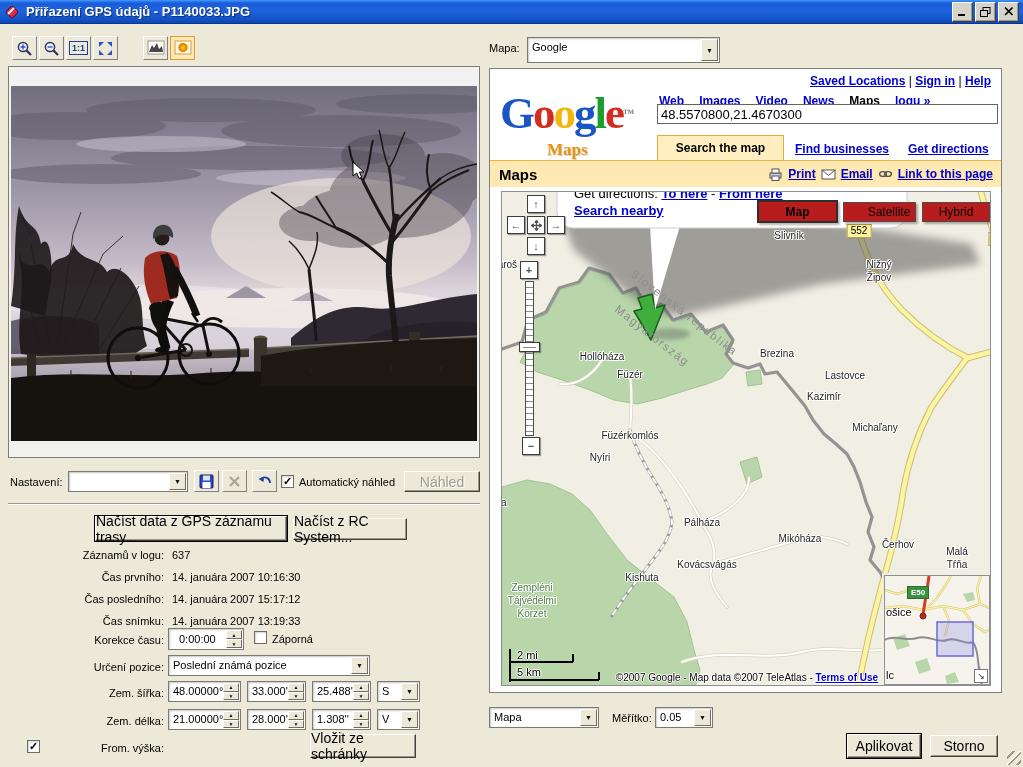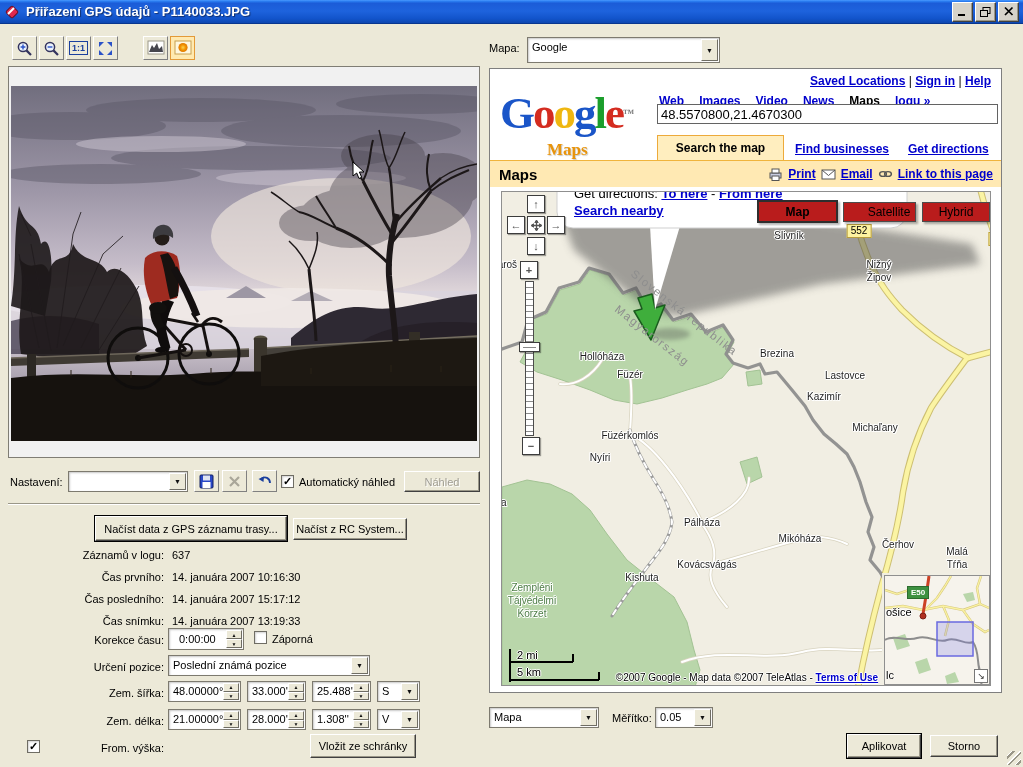--- a/index.html
+++ b/index.html
@@ -11,21 +11,21 @@
   .titlebar{position:absolute;left:0;top:0;right:0;height:24px;
     background:linear-gradient(180deg,#4a9aff 0%,#2a7cf0 6%,#1b5cd8 14%,#1e63dd 48%,#1254cb 80%,#0d47b0 100%);
     display:flex;align-items:center;padding:0 4px;border-bottom:1px solid #08368e;}
   .title{color:#fff;font-weight:bold;font-size:13px;text-shadow:1px 1px 1px #12306e;margin-left:6px;flex:1;
     white-space:nowrap;overflow:hidden;}
   .winbtn{width:21px;height:20px;margin-left:2px;background:#d6d3ca;border:1px solid;
     border-color:#fff #404040 #404040 #fff;box-shadow:inset -1px -1px 0 #9a9788;
     display:flex;align-items:center;justify-content:center;}
   
   .xpbtn{position:absolute;background:#ece9d8;border:1px solid;border-color:#fff #404040 #404040 #fff;
-    box-shadow:inset -1px -1px 0 #9a9788;font-size:11px;display:flex;align-items:center;justify-content:center;
+    box-shadow:inset -1px -1px 0 #9a9788;font-size:14px;display:flex;align-items:center;justify-content:center;
     font-family:"Liberation Sans",sans-serif;}
   .xpbtn.default{outline:1px solid #000;}
   .xpbtn.disabled{color:#a09d93;text-shadow:1px 1px 0 #fff;}
   .toolbtn{position:absolute;width:25px;height:24px;background:#ece9d8;border:1px solid;
     border-color:#fff #808080 #808080 #fff;display:flex;align-items:center;justify-content:center;}
   .toolbtn.toggled{background:#ffe9b0;border-color:#e39a38;}
   .sunken{position:absolute;background:#fff;border:1px solid #7d7a6f;box-shadow:inset 1px 1px 2px rgba(0,0,0,.22);}
   .combo-val{position:absolute;left:4px;top:3px;font-size:11px;white-space:nowrap;}
   .combo-btn{position:absolute;right:1px;top:1px;bottom:1px;width:17px;background:#ece9d8;border:1px solid;
     border-color:#fff #6f6d64 #6f6d64 #fff;display:flex;align-items:center;justify-content:center;

